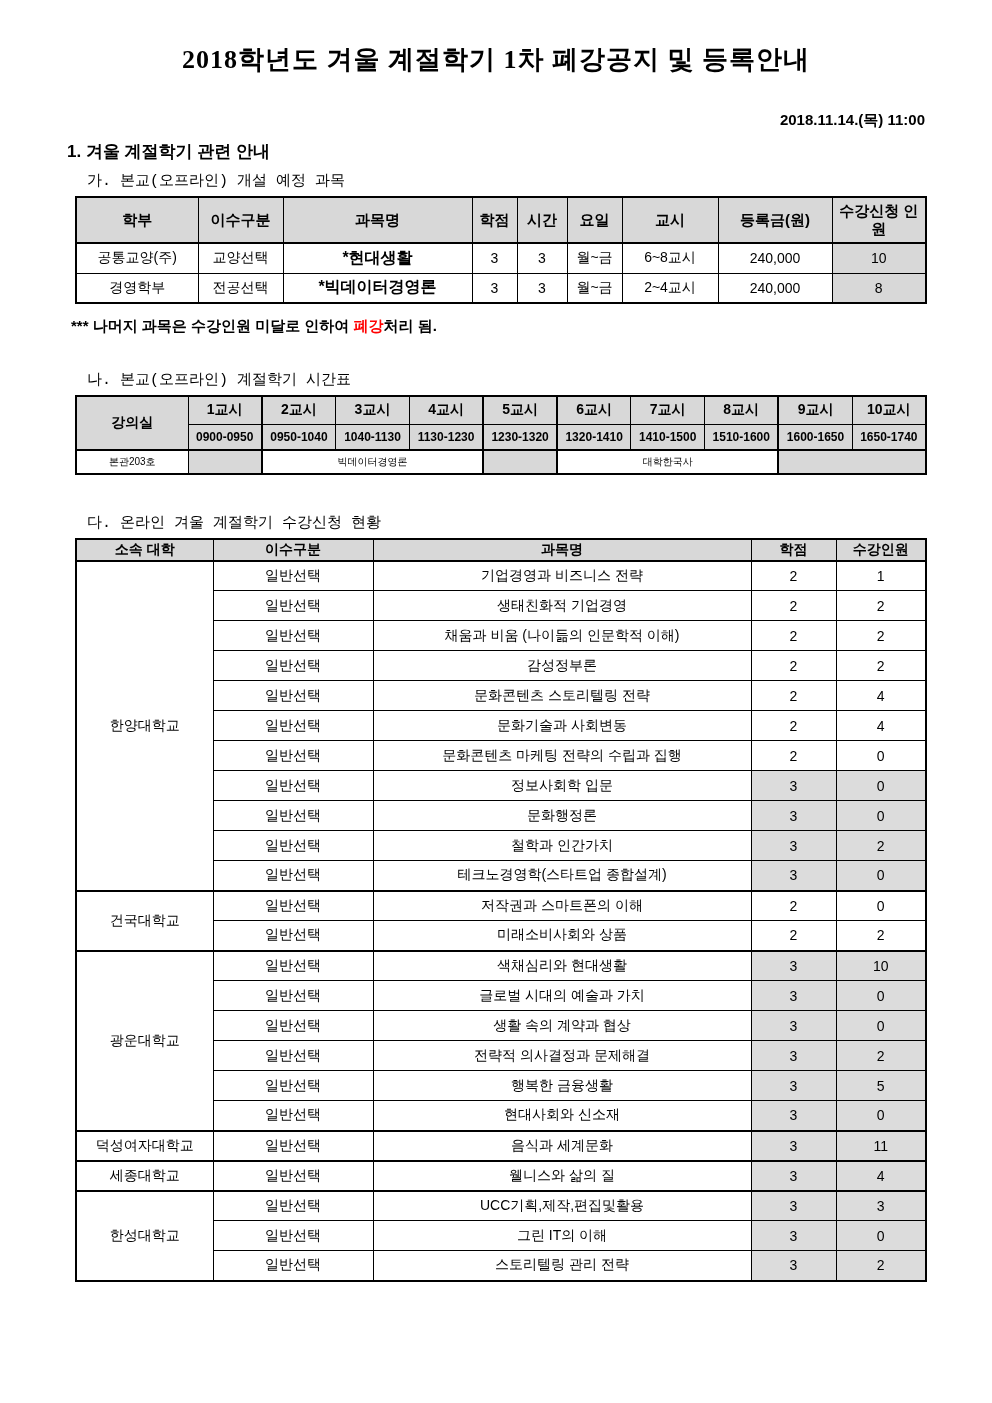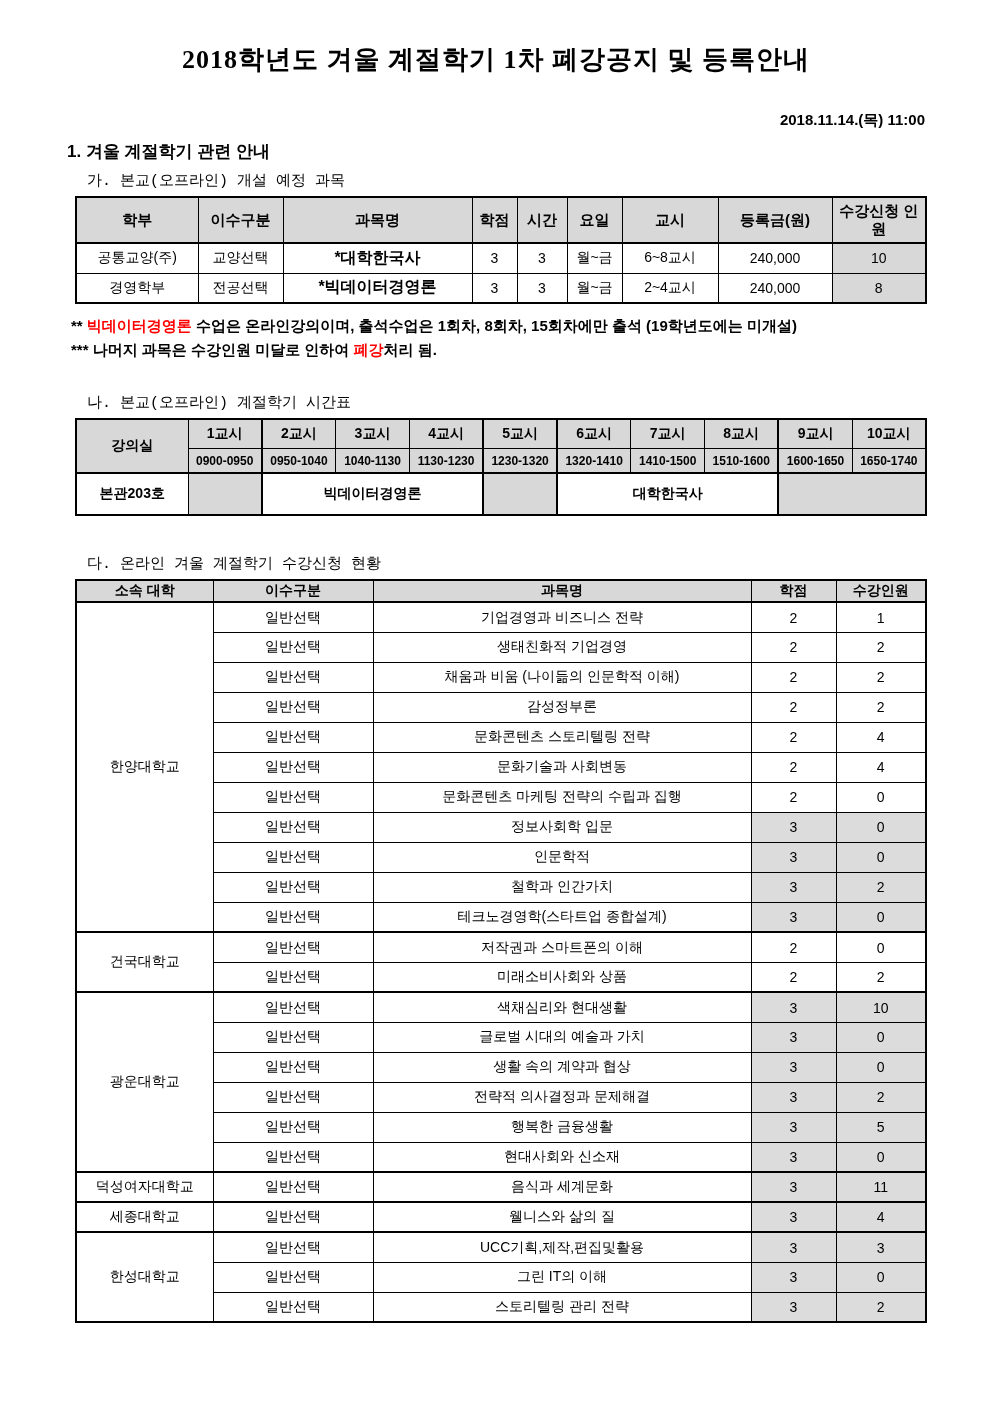--- a/index.html
+++ b/index.html
@@ -32,21 +32,21 @@
   
   .notes { margin:10px 0 0 4px; }
   .note { font-size:15px; font-weight:bold; line-height:1.58; }
   .note .red { color:#ff0000; }
   .note .ul { text-decoration:underline; }
 
   
   .t-na th.room-h { font-size:15px; }
   .t-na .p-row th { height:29px; font-size:14px; }
   .t-na .time-row th { height:25px; font-size:12px; font-weight:bold; }
-  .t-na tbody td { height:42px; font-size:14px;font-weight:bold; }
+  .t-na tbody td { height:24px; font-size:10px; }
   .t-na td.empty { background:#d8d8d8; }
   .t-na td.block { background:#fff; border-left:2px solid #000; border-right:2px solid #000; }
   .t-na .thick-left { border-left:2px solid #000; }
 
   
   .t-da thead th { height:17px; font-size:14px; }
   .t-da tbody td { height:30px; font-size:14px; }
   .t-da td.shade { background:#dcdcdc; }
   .t-da tr.group-start td { border-top:2px solid #000; }
 </style>
@@ -85,21 +85,21 @@
           <th class="hdr-bottom">요일</th>
           <th class="hdr-bottom">교시</th>
           <th class="hdr-bottom">등록금(원)</th>
           <th class="hdr-bottom">수강신청 인원</th>
         </tr>
       </thead>
     <tbody>
         <tr>
           <td>공통교양(주)</td>
           <td>교양선택</td>
-          <td class="course">*대학한국사</td>
+          <td class="course">*현대생활</td>
           <td>3</td>
           <td>3</td>
           <td>월~금</td>
           <td>6~8교시</td>
           <td>240,000</td>
           <td class="shade">10</td>
         </tr>
         <tr>
           <td>경영학부</td>
           <td>전공선택</td>
@@ -108,21 +108,20 @@
           <td>3</td>
           <td>월~금</td>
           <td>2~4교시</td>
           <td>240,000</td>
           <td class="shade">8</td>
         </tr>
       </tbody>
   </table>
 
   <div class="notes">
-    <div class="note"><span>**</span> <span class="red">빅데이터경영론</span> <span>수업은 온라인강의이며, 출석수업은 1회차, 8회차, 15회차에만 출석 (19학년도에는 미개설)</span></div>
     <div class="note"><span>***</span> <span>나머지 과목은 수강인원 미달로 인하여</span> <span class="red">폐강</span><span>처리 됨.</span></div>
   </div>
 
   <div class="sub sub-na">나. 본교(오프라인) 계절학기 시간표</div>
 
   <table class="t-na" id="table-na">
     <colgroup id="na-cols">
         <col style="width: 112px;">
         <col style="width: 73.8px;">
         <col style="width: 73.8px;">
@@ -238,21 +237,21 @@
           <td>0</td>
         </tr>
         <tr>
           <td>일반선택</td>
           <td>정보사회학 입문</td>
           <td class="shade">3</td>
           <td class="shade">0</td>
         </tr>
         <tr>
           <td>일반선택</td>
-          <td>인문학적</td>
+          <td>문화행정론</td>
           <td class="shade">3</td>
           <td class="shade">0</td>
         </tr>
         <tr>
           <td>일반선택</td>
           <td>철학과 인간가치</td>
           <td class="shade">3</td>
           <td class="shade">2</td>
         </tr>
         <tr>

